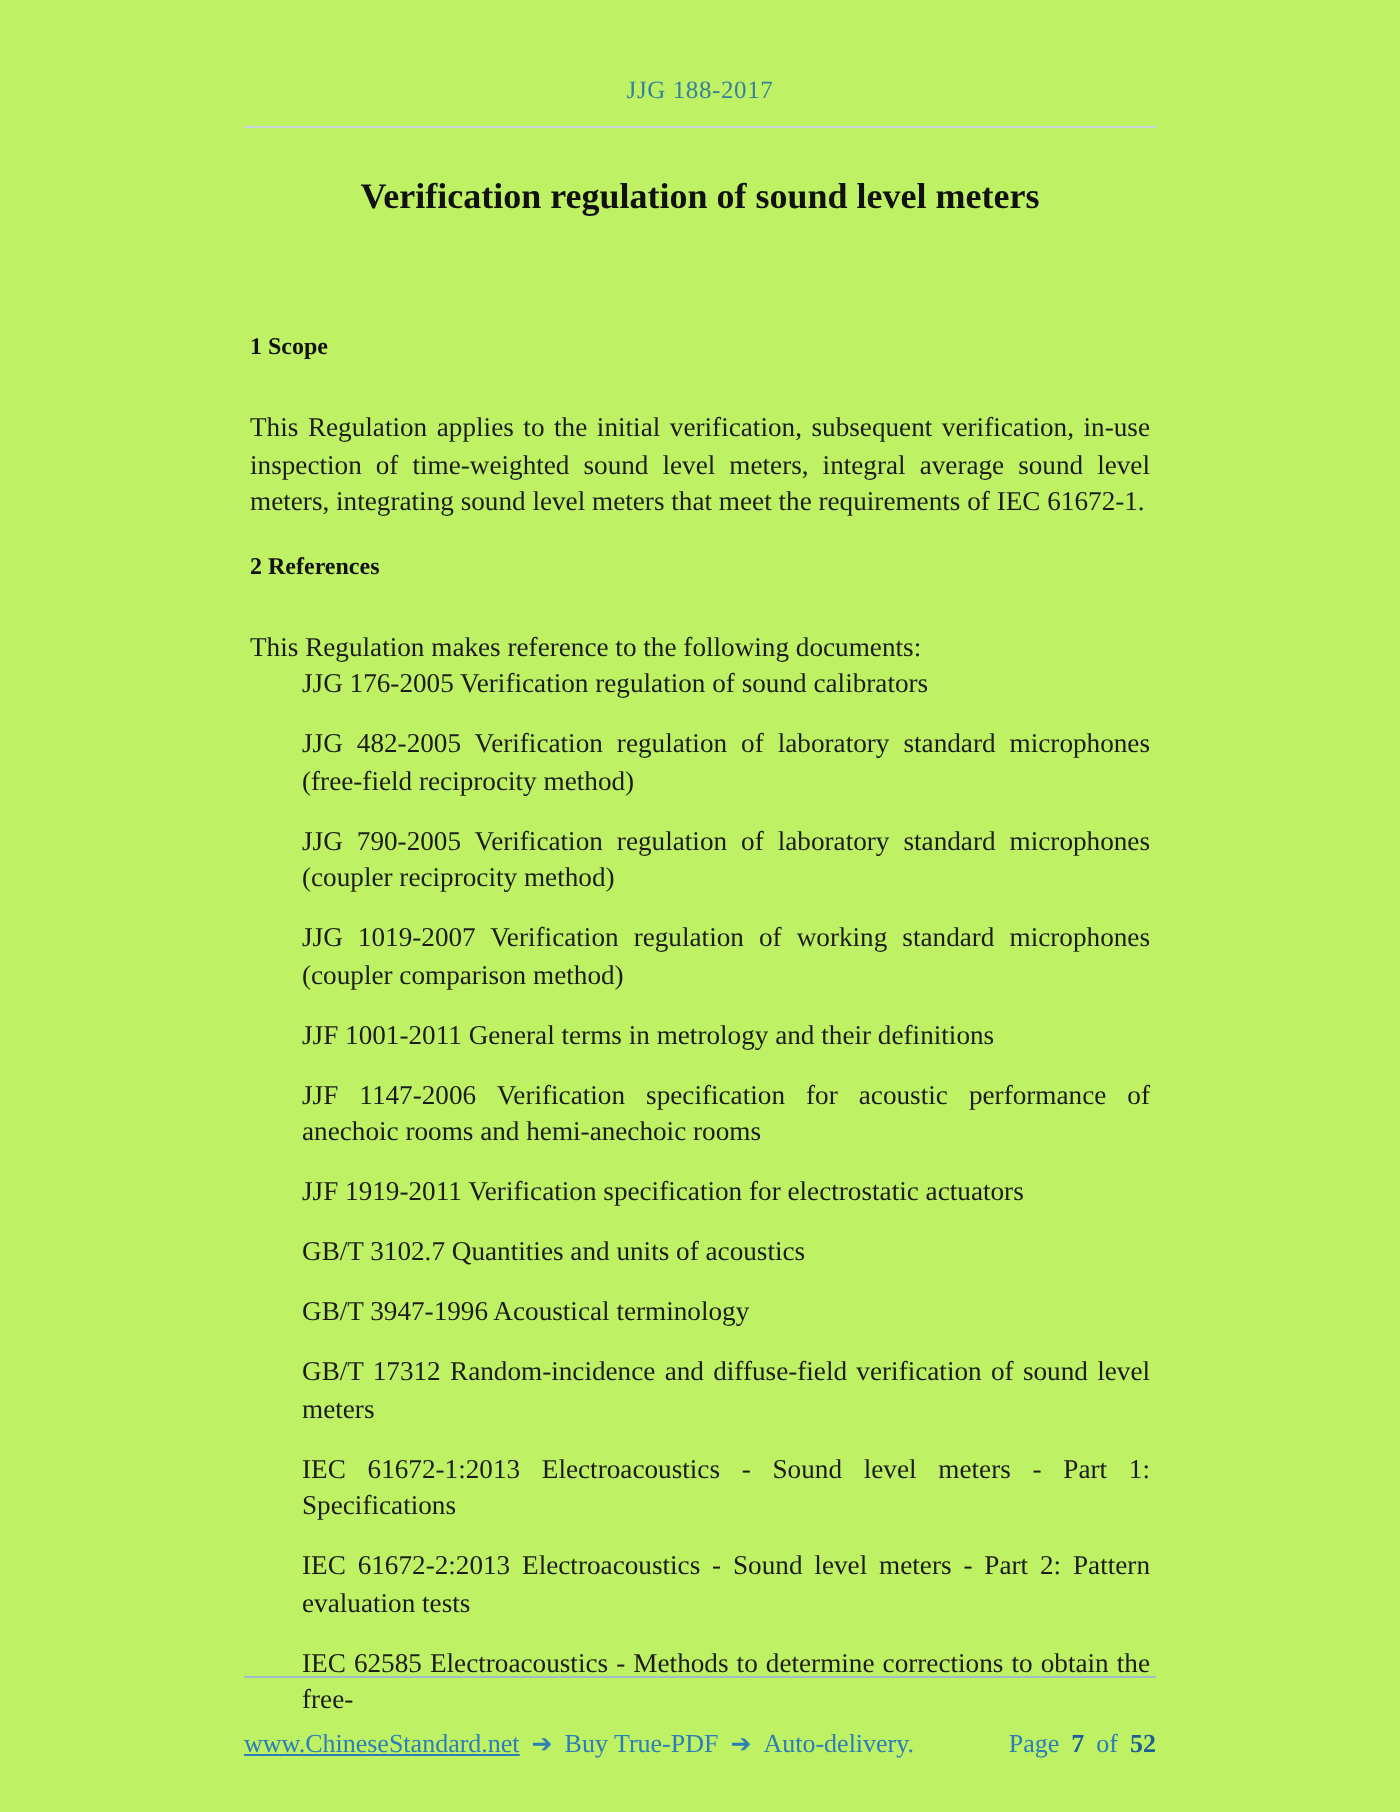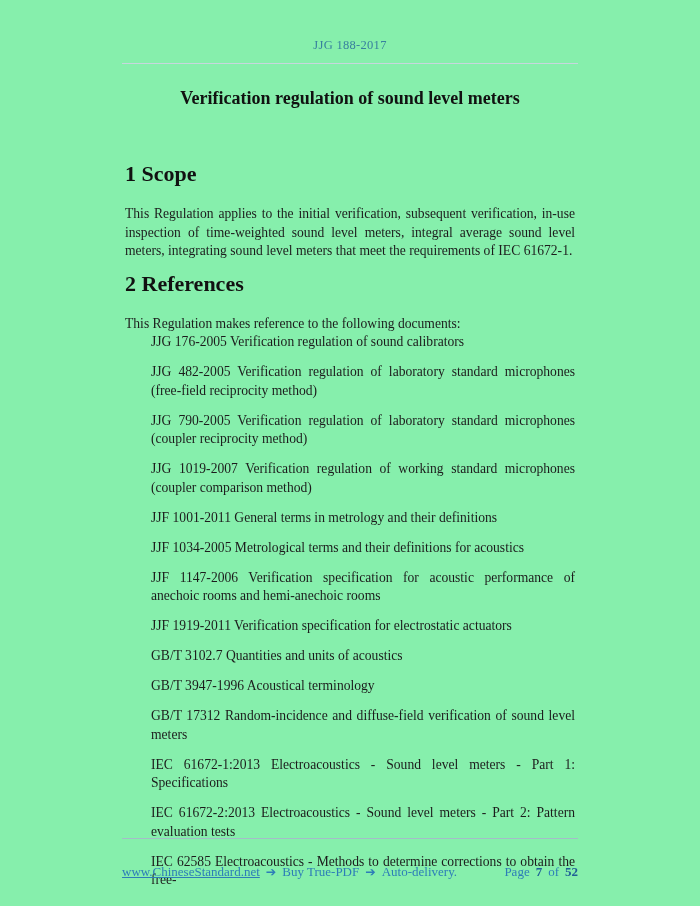--- a/index.html
+++ b/index.html
@@ -9,21 +9,21 @@
     --header-rule:#c7d6dd;
     --footer-rule:#a4bcc8;
     --text-color:#1c1c1c;
   }
   *{margin:0;padding:0;box-sizing:border-box;}
   html,body{background:#ffffff;}
   body{font-family:"Liberation Serif","DejaVu Serif",serif;color:var(--text-color);}
   .page{
     position:relative;
     width:700px;height:906px;
-    background:#86efac;
+    background:#bef264;
     overflow:hidden;
     padding-top:38px;
   }
   .doc-number{
     text-align:center;
     font-size:12.5px;
     letter-spacing:.3px;
     color:var(--header-color);
   }
   .header-rule{
@@ -38,21 +38,21 @@
     font-size:18px;
     color:#111;
   }
   .content{
     padding:0 125px;
     font-size:13.6px;
     line-height:18.5px;
   }
   .section-heading{
     font-weight:bold;
-    font-size:22px;
+    font-size:12px;
     color:#111;
     line-height:19px;
   }
   .heading-scope{margin-top:55px;}
   .heading-references{margin-top:13px;}
   .body-paragraph{
     margin-top:22px;
     text-align:justify;
   }
   .references-intro{
@@ -107,21 +107,20 @@
     <div class="section-heading heading-references">2 References</div>
 
     <p class="references-intro">This Regulation makes reference to the following documents:</p>
 
     <div class="references-list">
         <div class="ref-item">JJG 176-2005 Verification regulation of sound calibrators</div>
         <div class="ref-item">JJG 482-2005 Verification regulation of laboratory standard microphones (free-field reciprocity method)</div>
         <div class="ref-item">JJG 790-2005 Verification regulation of laboratory standard microphones (coupler reciprocity method)</div>
         <div class="ref-item">JJG 1019-2007 Verification regulation of working standard microphones (coupler comparison method)</div>
         <div class="ref-item">JJF 1001-2011 General terms in metrology and their definitions</div>
-        <div class="ref-item">JJF 1034-2005 Metrological terms and their definitions for acoustics</div>
         <div class="ref-item">JJF 1147-2006 Verification specification for acoustic performance of anechoic rooms and hemi-anechoic rooms</div>
         <div class="ref-item">JJF 1919-2011 Verification specification for electrostatic actuators</div>
         <div class="ref-item">GB/T 3102.7 Quantities and units of acoustics</div>
         <div class="ref-item">GB/T 3947-1996 Acoustical terminology</div>
         <div class="ref-item">GB/T 17312 Random-incidence and diffuse-field verification of sound level meters</div>
         <div class="ref-item">IEC 61672-1:2013 Electroacoustics - Sound level meters - Part 1: Specifications</div>
         <div class="ref-item">IEC 61672-2:2013 Electroacoustics - Sound level meters - Part 2: Pattern evaluation tests</div>
         <div class="ref-item">IEC 62585 Electroacoustics - Methods to determine corrections to obtain the free-</div>
       </div>
 

